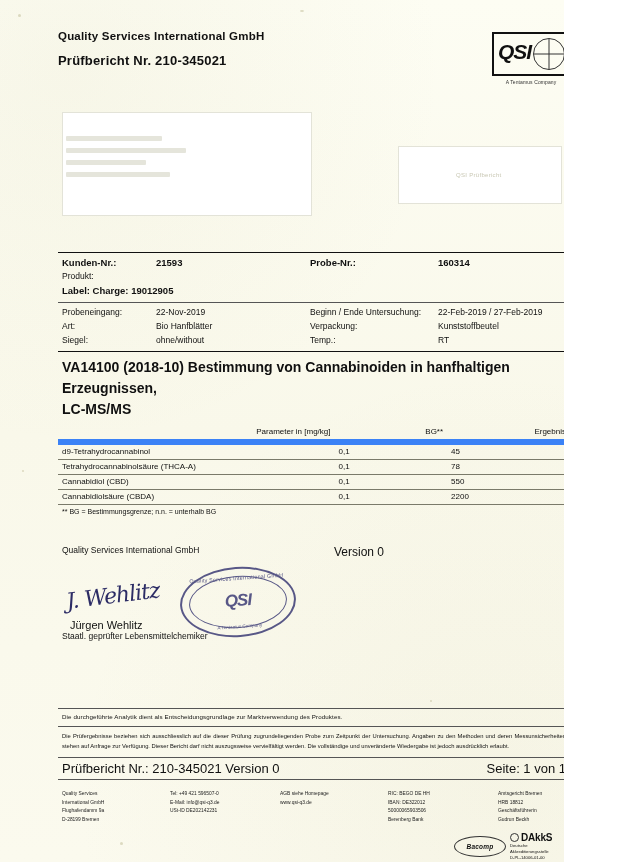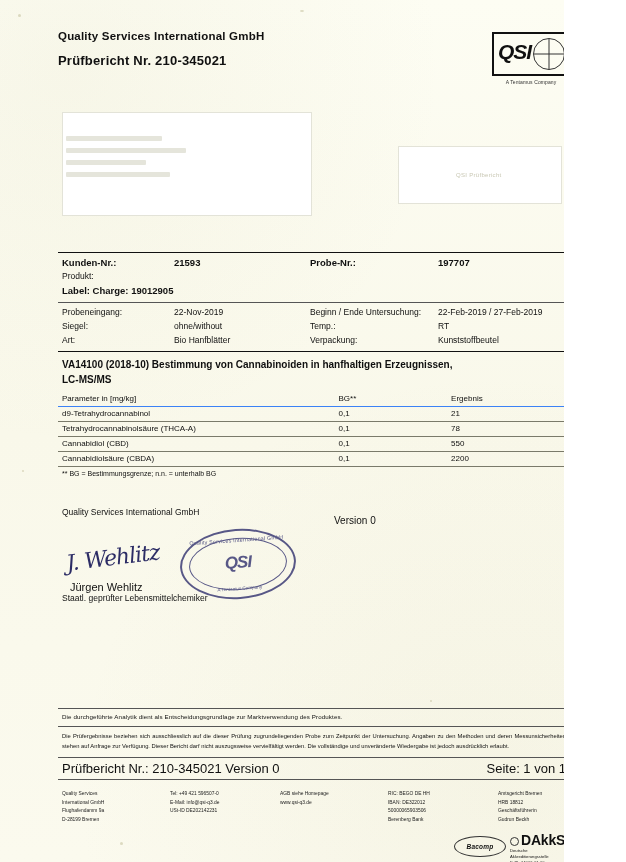--- a/index.html
+++ b/index.html
@@ -151,48 +151,49 @@
   .kv {
     position: relative;
     font-size: 8.5px;
     line-height: 1.45;
   }
   .row {
     position: relative;
     height: 14px;
   }
   .c-lab  { position: absolute; left: 4px; }
-  .c-val  { position: absolute; left: 116px; }
+  .c-val  { position: absolute; left: 98px; }
   .c-lab2 { position: absolute; left: 252px; }
   .c-val2 { position: absolute; left: 380px; }
   .b { font-weight: bold; }
   .bigger { font-size: 9.5px; }
 
   
   .method {
-    font-size: 10px;
+    font-size: 14px;
     font-weight: bold;
     line-height: 1.5;
     padding: 5px 4px 4px 4px;
   }
 
   
   .res {
     width: 100%;
     border-collapse: collapse;
     font-size: 8px;
   }
   .res th, .res td {
     text-align: left;
     padding: 2.5px 4px;
     font-weight: normal;
   }
   .res thead th {
-    border-bottom: 1px solid #3b82f6;
+    border-bottom: 6px solid #3b82f6;
     padding-bottom: 3px;
+    text-align: right;
   }
   .res tbody td {
     border-bottom: 1px solid #7a7a6a;
   }
   .col-param { width: 54%; }
   .col-bg    { width: 22%; }
   .col-erg   { width: 24%; }
   .footnote {
     font-size: 7px;
     padding: 3px 4px 0 4px;
@@ -206,22 +207,22 @@
   }
   .sig-company {
     position: absolute;
     left: 4px;
     top: 0;
     font-size: 8.5px;
   }
   .sig-version {
     position: absolute;
     left: 276px;
-    top: 8px;
-    font-size: 10px;
+    top: 0;
+    font-size: 12px;
   }
   .sig-scribble {
     position: absolute;
     left: 8px;
     top: 38px;
     font-family: "DejaVu Serif", serif;
     font-style: italic;
     font-size: 22px;
     color: #1b1b5a;
     transform: rotate(-7deg);
@@ -348,21 +349,21 @@
     letter-spacing: .2px;
   }
   .badge-dakks {
     position: absolute;
     left: 56px;
     top: 0;
     width: 60px;
     text-align: left;
   }
   .dakks-top {
-    font-size: 14px;
+    font-size: 10px;
     font-weight: bold;
     letter-spacing: -.2px;
   }
   .dakks-sub {
     font-size: 4.2px;
     line-height: 1.45;
   }
   .dakks-dot {
     display: inline-block;
     width: 7px;
@@ -413,51 +414,51 @@
     </div>
 
     <div style="position:absolute;left:0;top:222px;width:512px;">
       <div class="rule"></div>
 
       <div class="kv" style="padding-top:3px;text-align:right;">
         <div class="row">
           <span class="c-lab b bigger">Kunden-Nr.:</span>
           <span class="c-val b bigger">21593</span>
           <span class="c-lab2 b bigger">Probe-Nr.:</span>
-          <span class="c-val2 b bigger">197707</span>
+          <span class="c-val2 b bigger">160314</span>
         </div>
         <div class="row">
           <span class="c-lab">Produkt:</span>
           <span class="c-val"></span>
         </div>
         <div class="row" style="height:16px;">
           <span class="c-lab b bigger">Label: Charge: 19012905</span>
         </div>
       </div>
 
       <div class="rule rule-thin" style="margin-top:2px;"></div>
 
       <div class="kv" style="padding-top:3px;">
         <div class="row">
           <span class="c-lab">Probeneingang:</span>
           <span class="c-val">22-Nov-2019</span>
           <span class="c-lab2">Beginn / Ende Untersuchung:</span>
           <span class="c-val2">22-Feb-2019 / 27-Feb-2019</span>
         </div>
         <div class="row">
+          <span class="c-lab">Art:</span>
+          <span class="c-val">Bio Hanfblätter</span>
+          <span class="c-lab2">Verpackung:</span>
+          <span class="c-val2">Kunststoffbeutel</span>
+        </div>
+        <div class="row">
           <span class="c-lab">Siegel:</span>
           <span class="c-val">ohne/without</span>
           <span class="c-lab2">Temp.:</span>
           <span class="c-val2">RT</span>
-        </div>
-        <div class="row">
-          <span class="c-lab">Art:</span>
-          <span class="c-val">Bio Hanfblätter</span>
-          <span class="c-lab2">Verpackung:</span>
-          <span class="c-val2">Kunststoffbeutel</span>
         </div>
       </div>
 
       <div class="rule" style="margin-top:3px;"></div>
 
       <div class="method">
         <div>VA14100 (2018-10) Bestimmung von Cannabinoiden in hanfhaltigen Erzeugnissen,</div>
         <div>LC-MS/MS</div>
       </div>
 
@@ -466,21 +467,21 @@
           <tr>
             <th class="col-param">Parameter in [mg/kg]</th>
             <th class="col-bg">BG**</th>
             <th class="col-erg">Ergebnis</th>
           </tr>
         </thead>
         <tbody>
           <tr>
             <td>d9-Tetrahydrocannabinol</td>
             <td>0,1</td>
-            <td>21</td>
+            <td>45</td>
           </tr>
           <tr>
             <td>Tetrahydrocannabinolsäure (THCA-A)</td>
             <td>0,1</td>
             <td>78</td>
           </tr>
           <tr>
             <td>Cannabidiol (CBD)</td>
             <td>0,1</td>
             <td>550</td>

